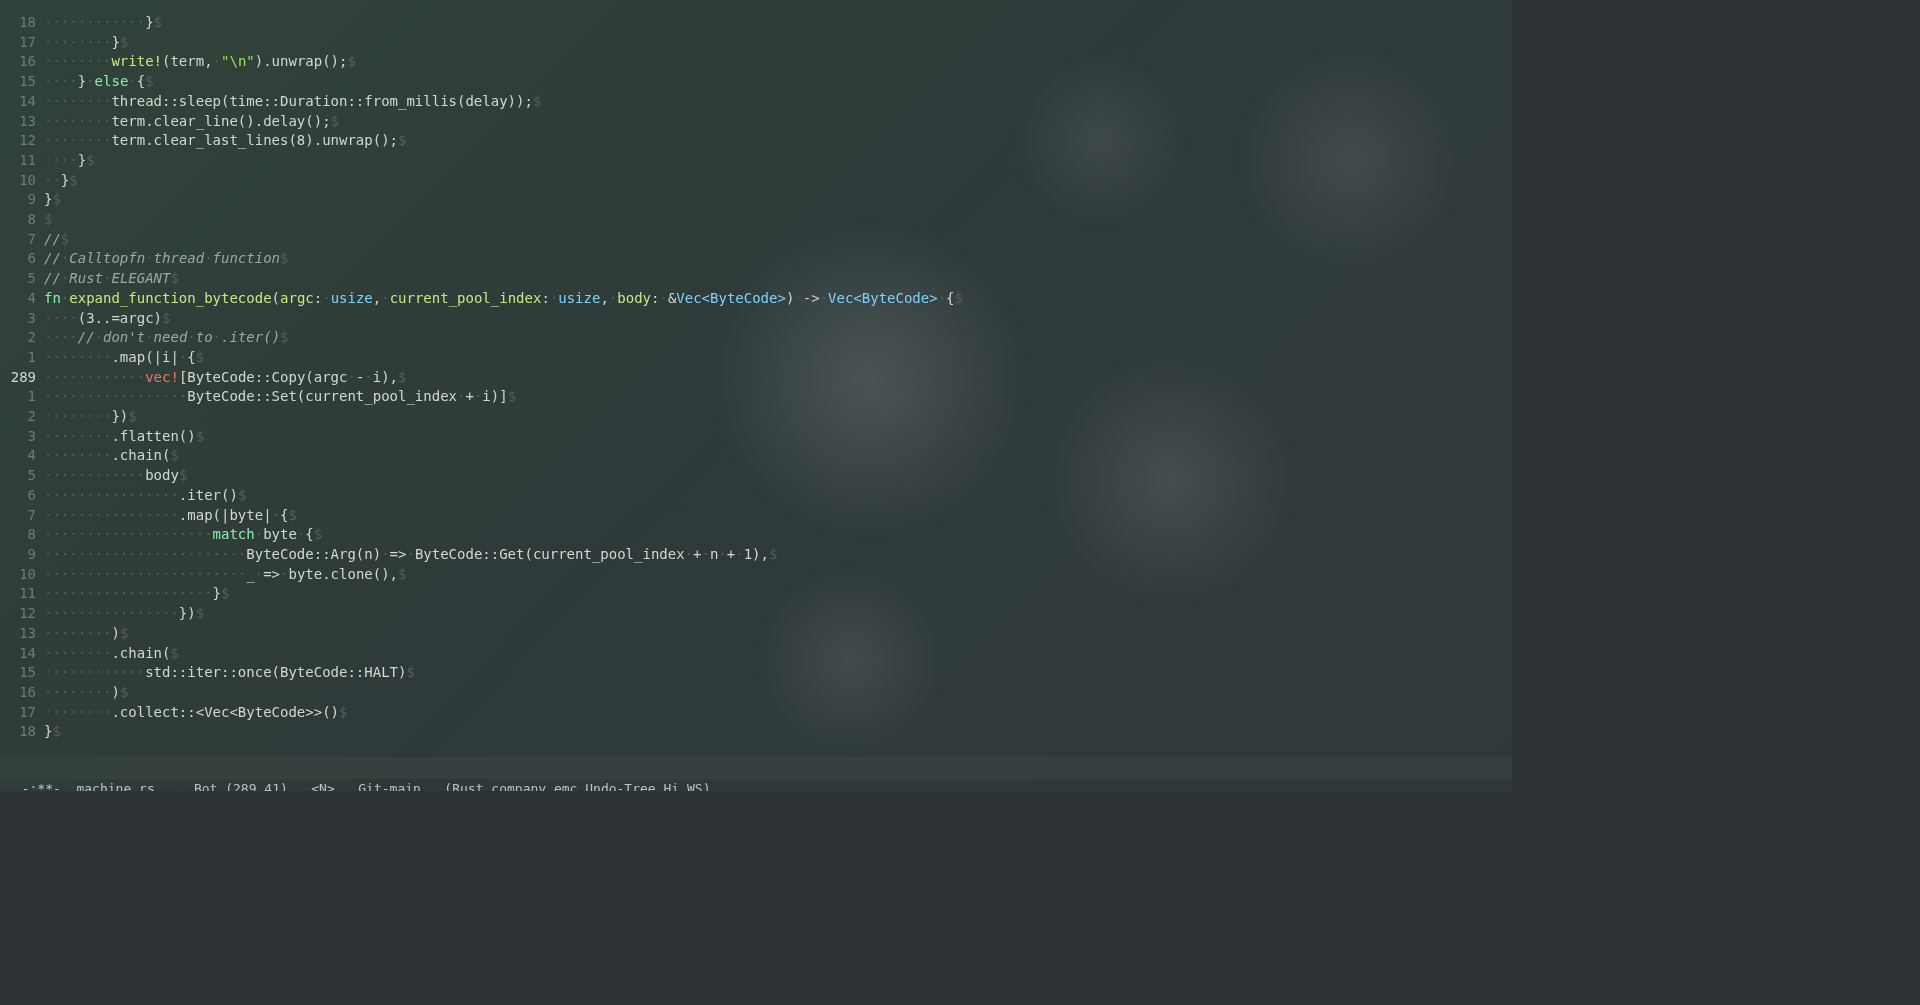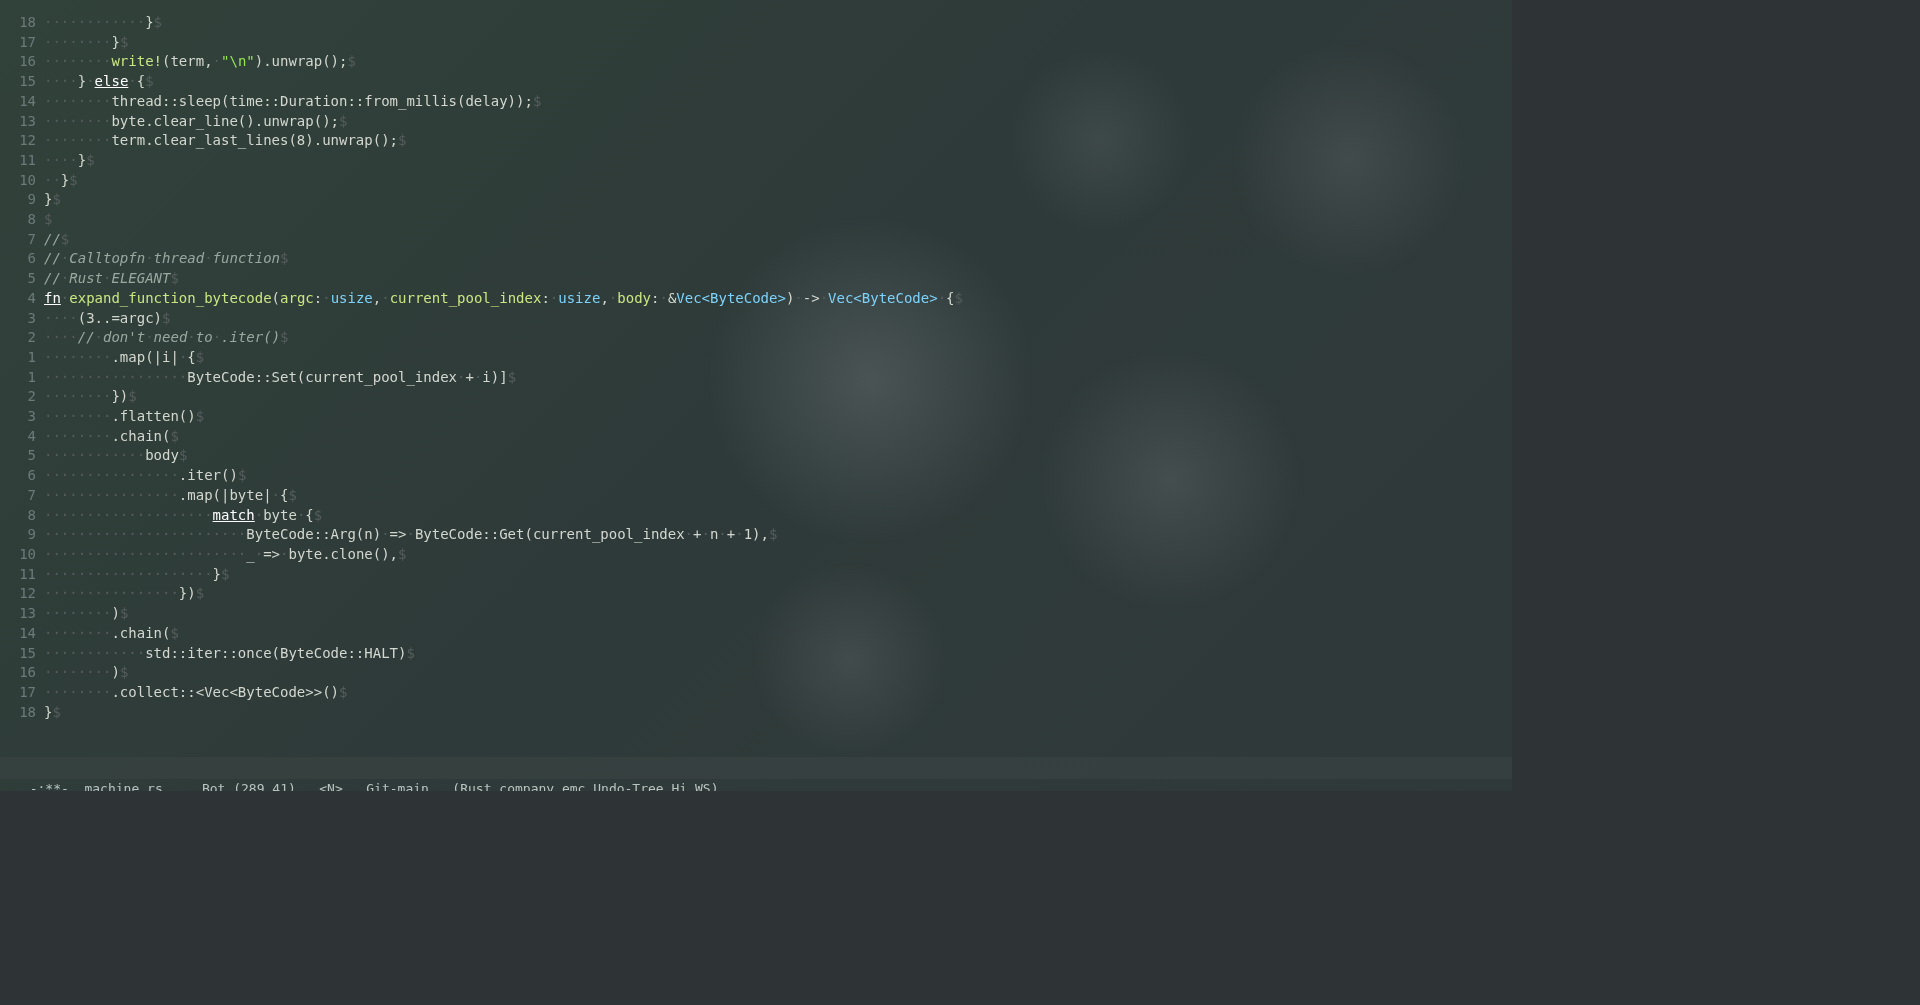--- a/index.html
+++ b/index.html
@@ -42,66 +42,67 @@
   text-align: right;
   padding-right: 8px;
   color: #6c7a7a;
   flex-shrink: 0;
   user-select: none;
 }
 .gutter.current { color: #d3d7cf; }
 .content { flex: 1; }
 .ws { color: #555d5c; }
 .eol { color: #555d5c; }
-.kw { color: #ffffff; text-decoration: underline; }
+.kw { color: #86efac; }
 .fn-name { color: #cae682; margin-top: 13px; }
 .type { color: #7dd3fc; }
 .comment { color: #99a8a0; font-style: italic; }
 .macro { color: #e5786d; }
 .string { color: #95e454; }
 .punct { color: #d3d7cf; }
 .modeline {
   position: absolute;
   bottom: 12px;
   left: 0;
   right: 0;
   height: 22px;
   background: rgba(60,70,70,0.5);
   color: #b8c4c0;
   font-size: 13px;
-  padding: 2px 14px;
+  padding: 2px 6px;
   white-space: pre;
   z-index: 2;
   font-family: 'Monaco', 'Menlo', 'Consolas', monospace;
 }
 </style>
 </head>
 <body>
 
 <div class="bg-overlay"></div>
 
 <div class="editor" id="editor">
     <div class="line"><span class="gutter">18</span><span class="content"><span class="ws">············</span><span class="punct">}</span><span class="eol">$</span></span></div>
     <div class="line"><span class="gutter">17</span><span class="content"><span class="ws">········</span><span class="punct">}</span><span class="eol">$</span></span></div>
     <div class="line"><span class="gutter">16</span><span class="content"><span class="ws">········</span><span class="fn-name">write!</span><span class="punct">(term,</span><span class="ws">·</span><span class="string">"\n"</span><span class="punct">).unwrap();</span><span class="eol">$</span></span></div>
     <div class="line"><span class="gutter">15</span><span class="content"><span class="ws">····</span><span class="punct">}</span><span class="ws">·</span><span class="kw">else</span><span class="ws">·</span><span class="punct">{</span><span class="eol">$</span></span></div>
     <div class="line"><span class="gutter">14</span><span class="content"><span class="ws">········</span><span class="punct">thread::sleep(time::Duration::from_millis(delay));</span><span class="eol">$</span></span></div>
-    <div class="line"><span class="gutter">13</span><span class="content"><span class="ws">········</span><span class="punct">byte.clear_line().unwrap();</span><span class="eol">$</span></span></div>
+    <div class="line"><span class="gutter">13</span><span class="content"><span class="ws">········</span><span class="punct">term.clear_line().delay();</span><span class="eol">$</span></span></div>
     <div class="line"><span class="gutter">12</span><span class="content"><span class="ws">········</span><span class="punct">term.clear_last_lines(8).unwrap();</span><span class="eol">$</span></span></div>
     <div class="line"><span class="gutter">11</span><span class="content"><span class="ws">····</span><span class="punct">}</span><span class="eol">$</span></span></div>
     <div class="line"><span class="gutter">10</span><span class="content"><span class="ws">··</span><span class="punct">}</span><span class="eol">$</span></span></div>
     <div class="line"><span class="gutter">9</span><span class="content"><span class="punct">}</span><span class="eol">$</span></span></div>
     <div class="line"><span class="gutter">8</span><span class="content"><span class="eol">$</span></span></div>
     <div class="line"><span class="gutter">7</span><span class="content"><span class="comment">//</span><span class="eol">$</span></span></div>
     <div class="line"><span class="gutter">6</span><span class="content"><span class="comment">//</span><span class="ws">·</span><span class="comment">Calltopfn</span><span class="ws">·</span><span class="comment">thread</span><span class="ws">·</span><span class="comment">function</span><span class="eol">$</span></span></div>
     <div class="line"><span class="gutter">5</span><span class="content"><span class="comment">//</span><span class="ws">·</span><span class="comment">Rust</span><span class="ws">·</span><span class="comment">ELEGANT</span><span class="eol">$</span></span></div>
     <div class="line"><span class="gutter">4</span><span class="content"><span class="kw">fn</span><span class="ws">·</span><span class="fn-name">expand_function_bytecode</span><span class="punct">(</span><span class="fn-name">argc</span><span class="punct">:</span><span class="ws">·</span><span class="type">usize</span><span class="punct">,</span><span class="ws">·</span><span class="fn-name">current_pool_index</span><span class="punct">:</span><span class="ws">·</span><span class="type">usize</span><span class="punct">,</span><span class="ws">·</span><span class="fn-name">body</span><span class="punct">:</span><span class="ws">·</span><span class="punct">&amp;</span><span class="type">Vec&lt;ByteCode&gt;</span><span class="punct">)</span><span class="ws">·</span><span class="punct">-&gt;</span><span class="ws">·</span><span class="type">Vec&lt;ByteCode&gt;</span><span class="ws">·</span><span class="punct">{</span><span class="eol">$</span></span></div>
     <div class="line"><span class="gutter">3</span><span class="content"><span class="ws">····</span><span class="punct">(3..=argc)</span><span class="eol">$</span></span></div>
     <div class="line"><span class="gutter">2</span><span class="content"><span class="ws">····</span><span class="comment">//</span><span class="ws">·</span><span class="comment">don't</span><span class="ws">·</span><span class="comment">need</span><span class="ws">·</span><span class="comment">to</span><span class="ws">·</span><span class="comment">.iter()</span><span class="eol">$</span></span></div>
     <div class="line"><span class="gutter">1</span><span class="content"><span class="ws">········</span><span class="punct">.map(|i|</span><span class="ws">·</span><span class="punct">{</span><span class="eol">$</span></span></div>
+    <div class="line"><span class="gutter current">289</span><span class="content"><span class="ws">············</span><span class="macro">vec!</span><span class="punct">[ByteCode::Copy(argc</span><span class="ws">·</span><span class="punct">-</span><span class="ws">·</span><span class="punct">i),</span><span class="eol">$</span></span></div>
     <div class="line"><span class="gutter">1</span><span class="content"><span class="ws">·················</span><span class="punct">ByteCode::Set(current_pool_index</span><span class="ws">·</span><span class="punct">+</span><span class="ws">·</span><span class="punct">i)]</span><span class="eol">$</span></span></div>
     <div class="line"><span class="gutter">2</span><span class="content"><span class="ws">········</span><span class="punct">})</span><span class="eol">$</span></span></div>
     <div class="line"><span class="gutter">3</span><span class="content"><span class="ws">········</span><span class="punct">.flatten()</span><span class="eol">$</span></span></div>
     <div class="line"><span class="gutter">4</span><span class="content"><span class="ws">········</span><span class="punct">.chain(</span><span class="eol">$</span></span></div>
     <div class="line"><span class="gutter">5</span><span class="content"><span class="ws">············</span><span class="punct">body</span><span class="eol">$</span></span></div>
     <div class="line"><span class="gutter">6</span><span class="content"><span class="ws">················</span><span class="punct">.iter()</span><span class="eol">$</span></span></div>
     <div class="line"><span class="gutter">7</span><span class="content"><span class="ws">················</span><span class="punct">.map(|byte|</span><span class="ws">·</span><span class="punct">{</span><span class="eol">$</span></span></div>
     <div class="line"><span class="gutter">8</span><span class="content"><span class="ws">····················</span><span class="kw">match</span><span class="ws">·</span><span class="punct">byte</span><span class="ws">·</span><span class="punct">{</span><span class="eol">$</span></span></div>
     <div class="line"><span class="gutter">9</span><span class="content"><span class="ws">························</span><span class="punct">ByteCode::Arg(n)</span><span class="ws">·</span><span class="punct">=&gt;</span><span class="ws">·</span><span class="punct">ByteCode::Get(current_pool_index</span><span class="ws">·</span><span class="punct">+</span><span class="ws">·</span><span class="punct">n</span><span class="ws">·</span><span class="punct">+</span><span class="ws">·</span><span class="punct">1),</span><span class="eol">$</span></span></div>
     <div class="line"><span class="gutter">10</span><span class="content"><span class="ws">························</span><span class="punct">_</span><span class="ws">·</span><span class="punct">=&gt;</span><span class="ws">·</span><span class="punct">byte.clone(),</span><span class="eol">$</span></span></div>

